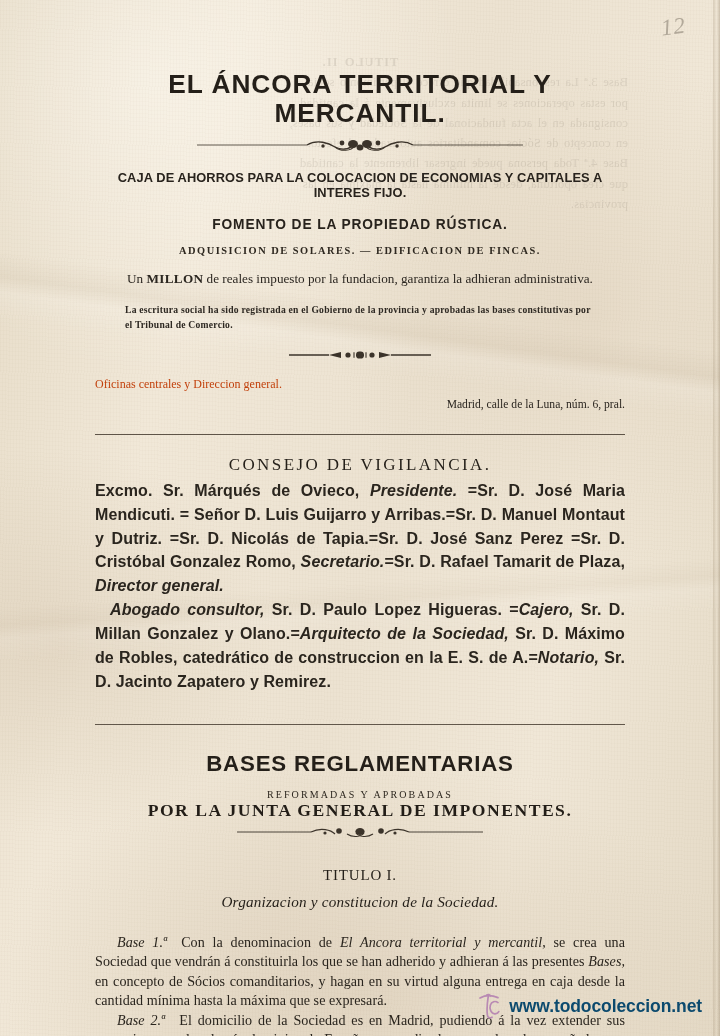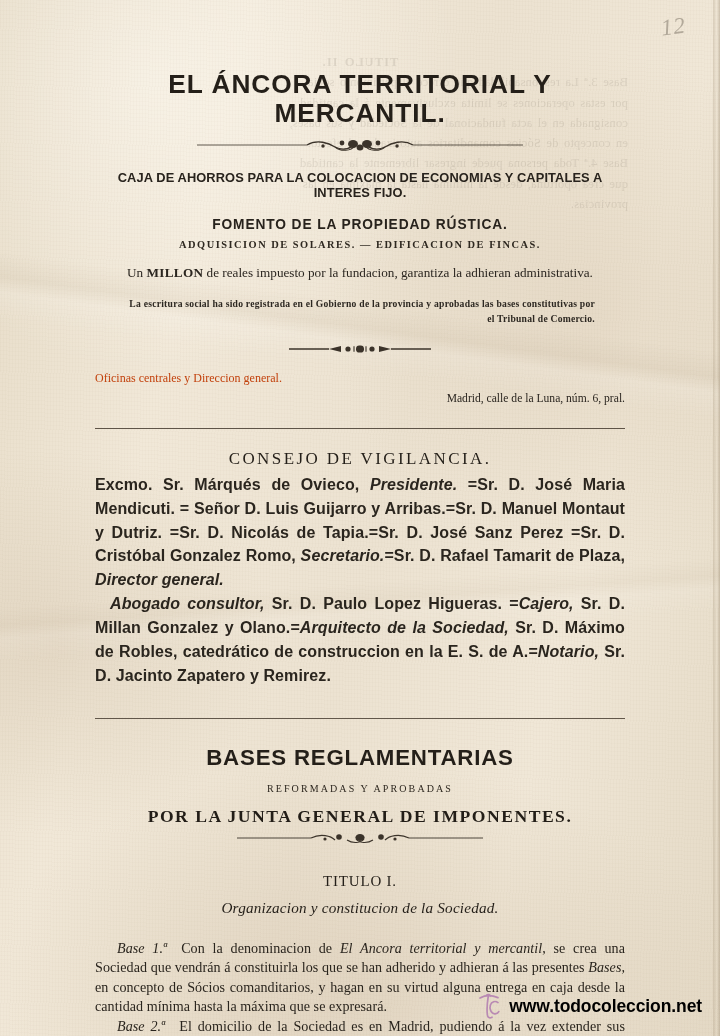--- a/index.html
+++ b/index.html
@@ -134,38 +134,38 @@
     margin-top: 16px;
     transform: scaleX(.97);
     color: #28231d;
   }
   .line-adquisicion {
     font-family: "Liberation Serif", serif;
     font-weight: bold;
     font-size: 10.4px;
     letter-spacing: 1.5px;
     text-align: center;
-    margin-top: 7px;
+    margin-top: 13px;
     color: #2e2820;
   }
   .line-millon {
     font-family: "Liberation Serif", serif;
     font-size: 13.2px;
     text-align: center;
     margin-top: 15px;
     color: #2b2620;
   }
   .line-millon b { font-weight: bold; letter-spacing: .3px; }
 
   .line-escritura {
     font-family: "Liberation Serif", serif;
     font-weight: bold;
     font-size: 9.6px;
     line-height: 1.55;
-    text-align: right;
+    text-align: left;
     margin: 16px auto 16px;
     width: 470px;
     letter-spacing: .25px;
     color: #2d2822;
   }
 
   .line-oficinas {
     font-family: "Liberation Serif", serif;
     font-size: 12px;
     margin-top: 16px;
@@ -236,21 +236,20 @@
     text-align: center;
     margin-top: 12px;
     color: #2e2820;
   }
   .head-junta {
     font-family: "Liberation Serif", serif;
     font-weight: bold;
     font-size: 17.6px;
     letter-spacing: 1.5px;
     text-align: center;
-    margin-top: 12px;
     color: #221d17;
   }
 
   .head-titulo {
     font-family: "Liberation Serif", serif;
     font-size: 15px;
     letter-spacing: .8px;
     text-align: center;
     margin-top: 28px;
     color: #241f19;
@@ -312,21 +311,21 @@
   }
   .wm-logo {
     width: 25px;
     height: 28px;
     display: block;
   }
   .wm-text {
     font-family: "Liberation Sans", sans-serif;
     font-weight: bold;
     font-size: 17.5px;
-    color: #000000;
+    color: #0c4a6e;
     letter-spacing: -.1px;
     white-space: nowrap;
   }
 </style>
 </head>
 <body>
 
 <div class="paper"></div>
 <div class="grain"></div>
 <div class="crease"></div>

